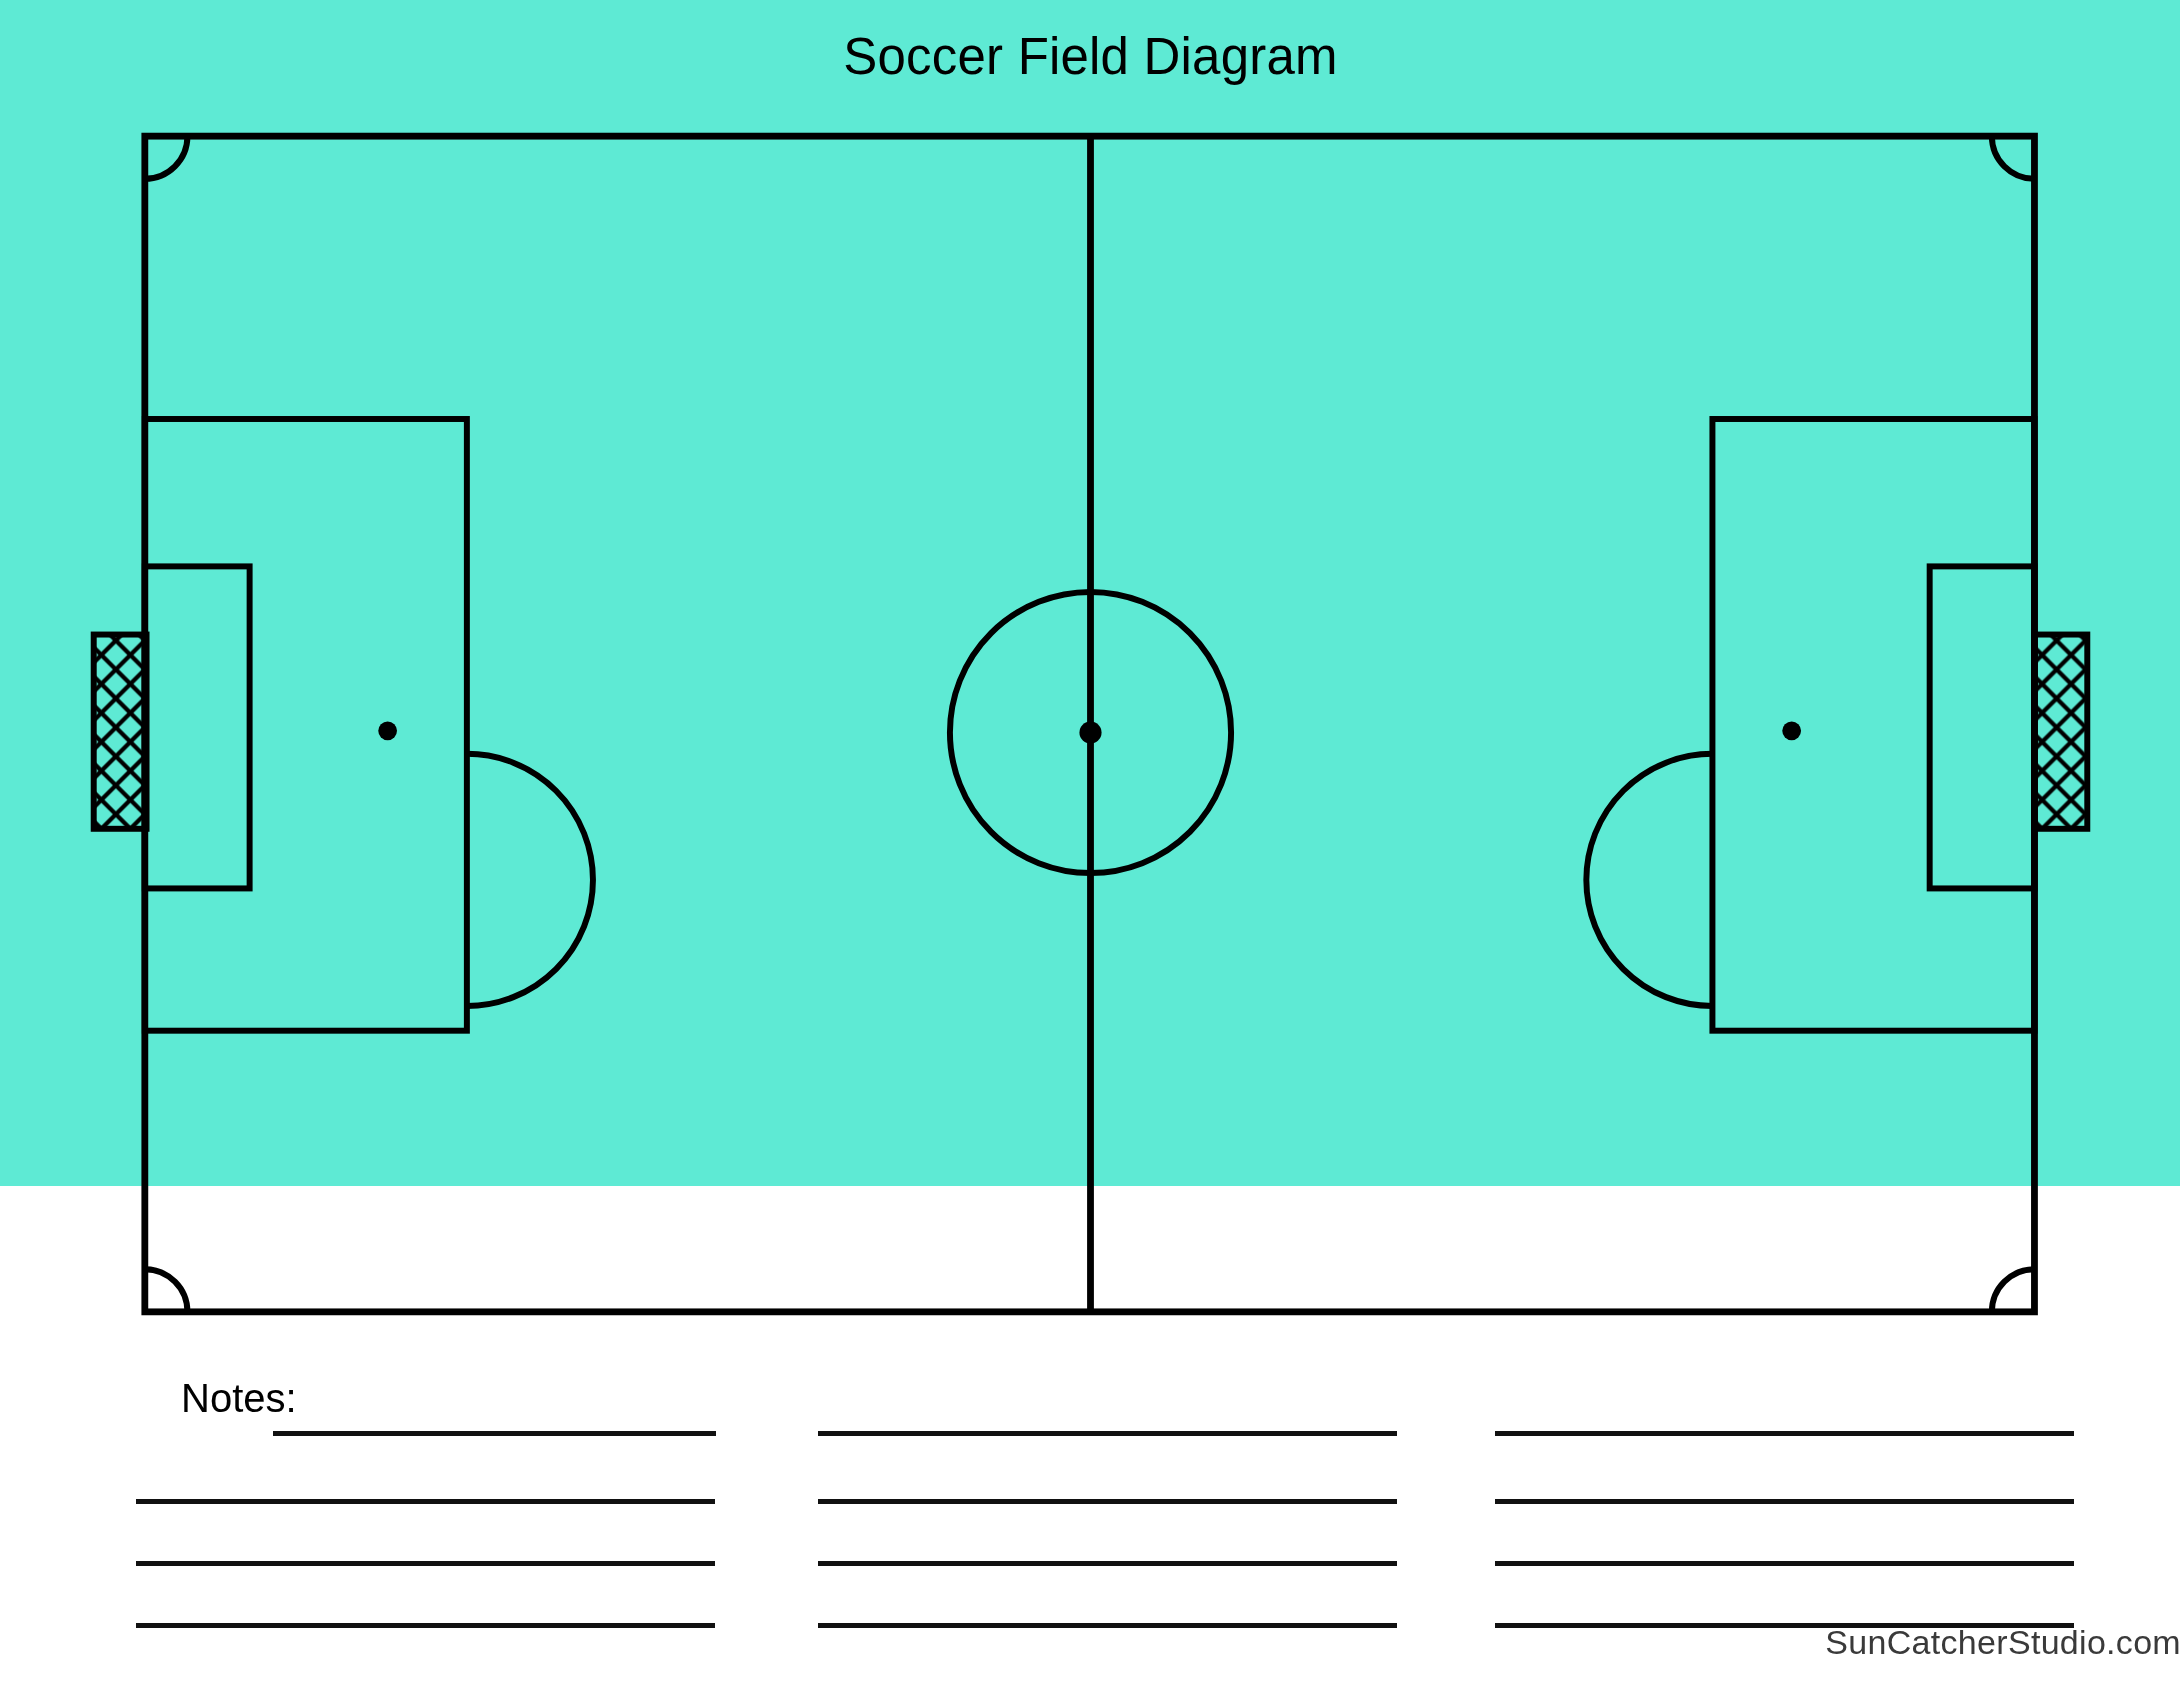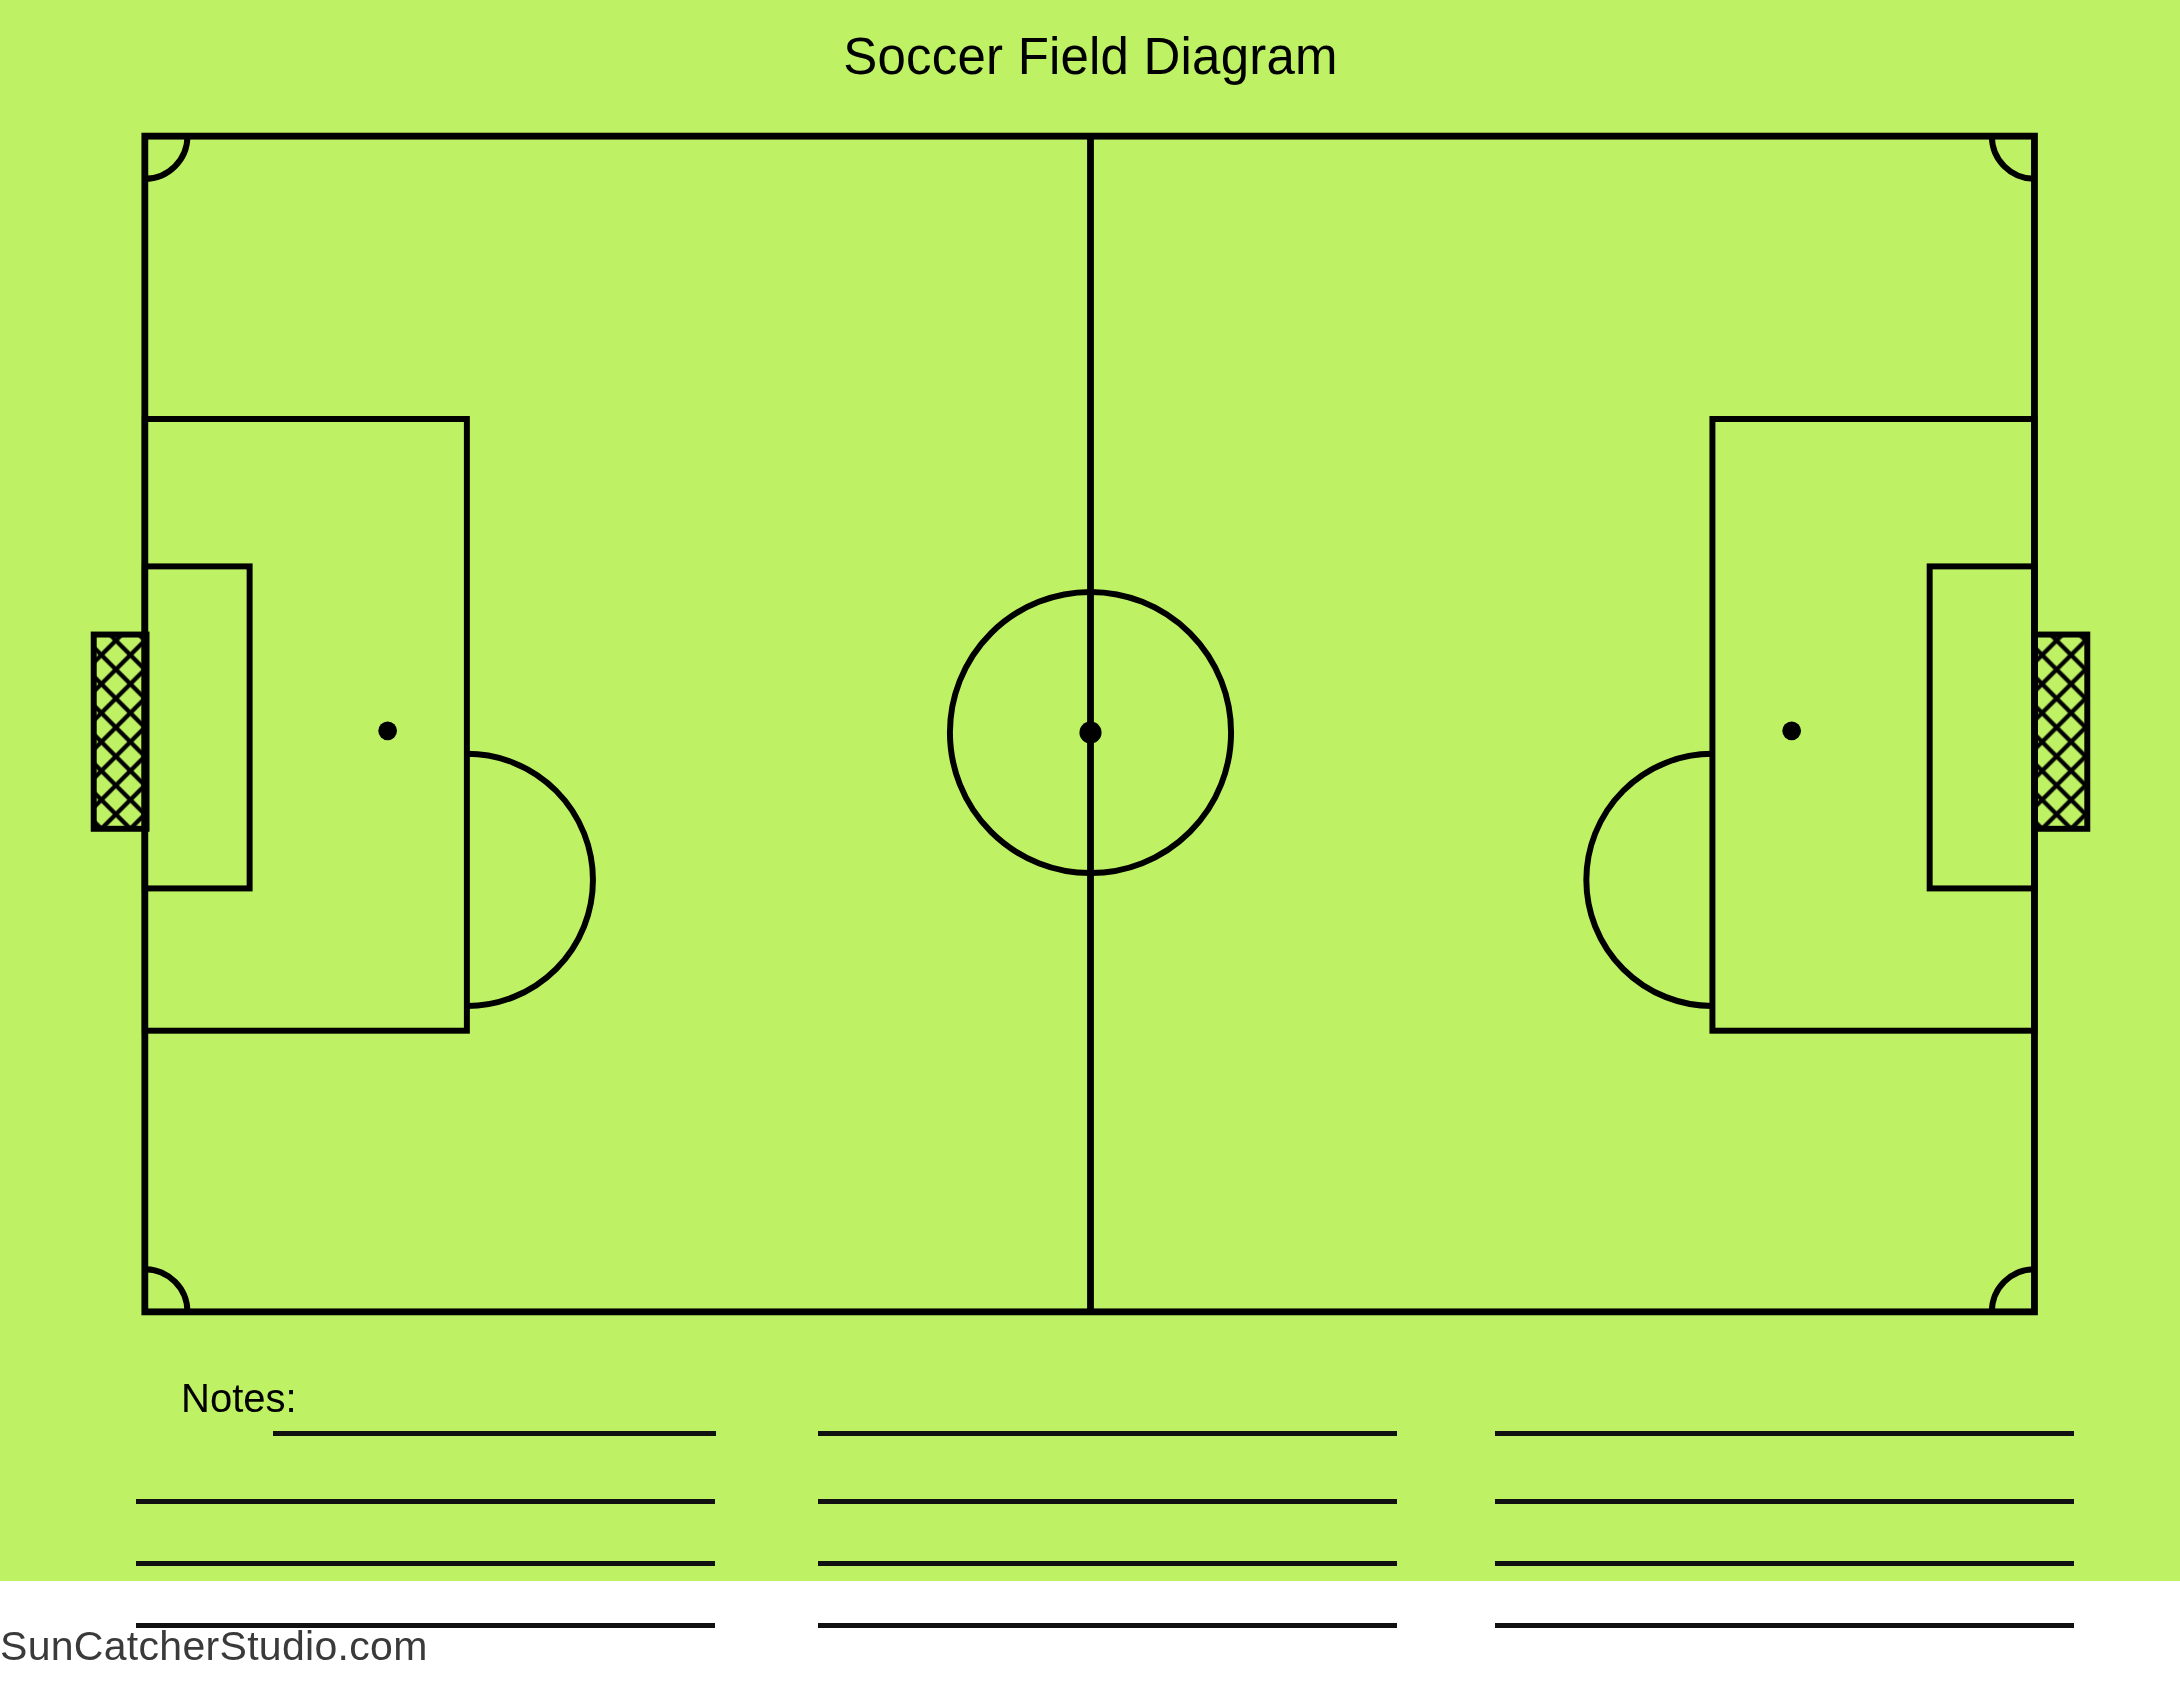--- a/index.html
+++ b/index.html
@@ -12,22 +12,22 @@
     height: 1685px;
     font-family: "Liberation Sans", sans-serif;
     color: #000000;
     position: relative;
     overflow: hidden;
   }
 
   #page {
     position: relative;
     width: 2181px;
-    height: 1581px;
-    background: #bef264;
+    height: 1186px;
+    background: #5eead4;
   }
 
   
   .page-title {
     position: absolute;
     top: 29px;
     left: 0;
     width: 2181px;
     text-align: center;
     font-size: 51px;
@@ -73,22 +73,22 @@
     height: 0;
     border-top: 5.1px solid #111111;
   }
 
   
   .footer-credit {
     position: absolute;
     left: 0;
     top: 1623px;
     width: 2181px;
-    text-align: left;
-    font-size: 41px;
+    text-align: right;
+    font-size: 34px;
     font-weight: 400;
     color: #3a3a3a;
     letter-spacing: 0.3px;
   }
 </style>
 </head>
 <body>
 
 <div id="page">
 

